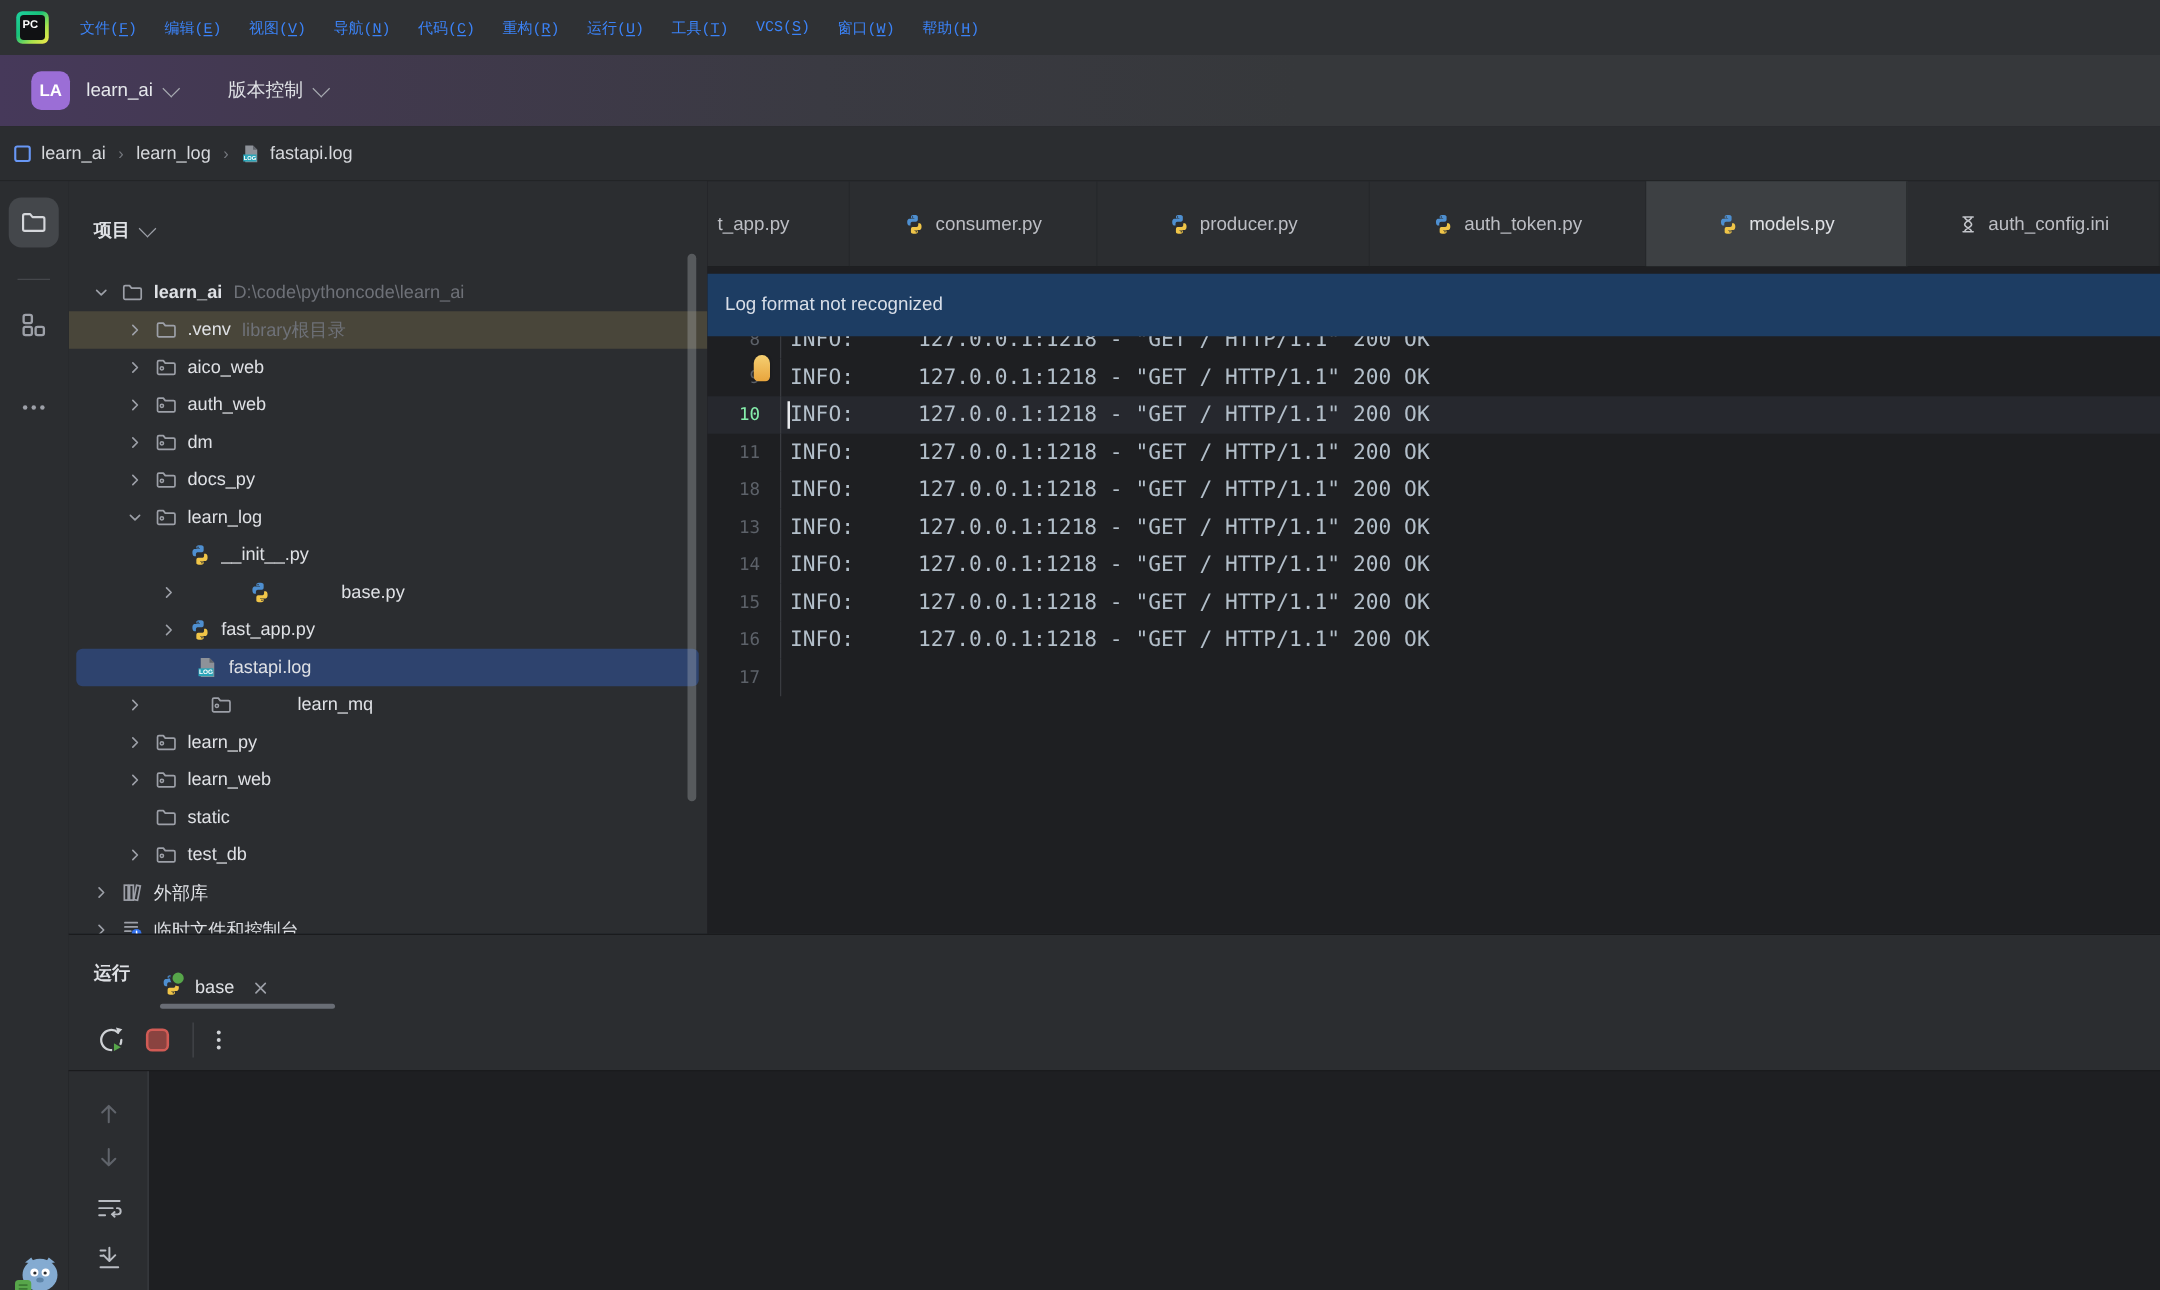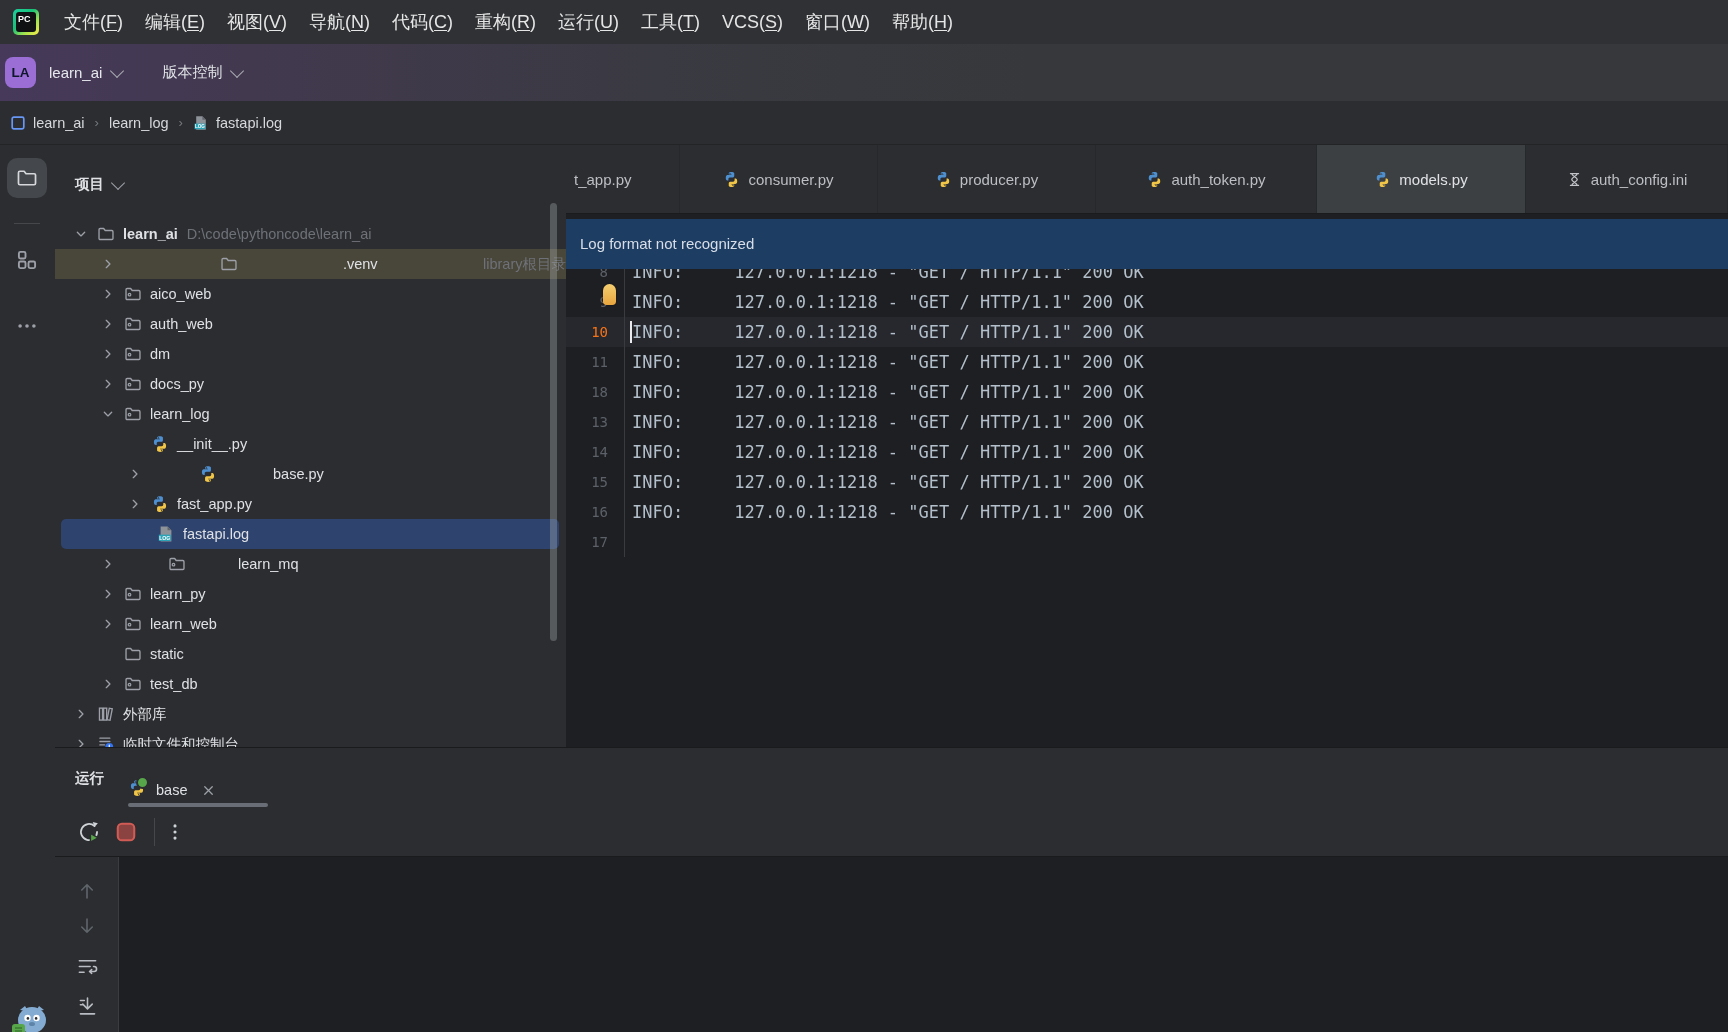--- a/index.html
+++ b/index.html
@@ -9,29 +9,29 @@
   .mono{font-family:"DejaVu Sans Mono",monospace;}
 
   
   #menubar{left:0;top:0;width:1728px;height:44px;background:#2f3134;border-bottom:1px solid #242628;display:flex;align-items:center;}
   #app-logo{width:26px;height:26px;margin:0 14px 0 13px;border-radius:5px;
     background:linear-gradient(135deg,#1fd0a0 0%,#18c27a 40%,#a8e34c 70%,#f7e94a 100%);
     position:relative;flex:0 0 auto;}
   #app-logo .inner{position:absolute;inset:3px;background:#101113;border-radius:3px;
     display:flex;align-items:flex-start;justify-content:flex-start;}
   #app-logo .pc{font-size:9px;font-weight:700;color:#fff;letter-spacing:0;padding:2px 0 0 2px;}
-  .menu-item{font-size:18px;color:#e5e5e5;padding:5px 11px;border-radius:6px;cursor:default;white-space:nowrap;}
+  .menu-item{font-size:12px;color:#3b82f6;padding:5px 11px;border-radius:6px;cursor:default;white-space:nowrap;font-family:Liberation Mono, monospace;}
   .menu-item u{text-underline-offset:2px;}
 
   
   #toolbar{left:0;top:44px;width:1728px;height:57px;
     background:linear-gradient(90deg,#46395a 0%,#42394f 14%,#3a3a42 38%,#36383b 60%,#36383b 100%);
     border-bottom:1px solid #27292c;display:flex;align-items:center;}
-  #proj-badge{width:31px;height:31px;margin-left:5px;border-radius:8px;background:#9b6ed6;
-    display:flex;align-items:center;justify-content:center;font-size:13.5px;font-weight:700;color:#0f172a;}
+  #proj-badge{width:31px;height:31px;margin-left:25px;border-radius:8px;background:#9b6ed6;
+    display:flex;align-items:center;justify-content:center;font-size:13.5px;font-weight:700;color:#ffffff;}
   #proj-name{margin-left:13px;font-size:15px;color:#e6e8ec;}
   .chev-down{width:9px;height:9px;border-right:1.6px solid #a7aab1;border-bottom:1.6px solid #a7aab1;
     transform:rotate(45deg);display:inline-block;margin:0 0 3px 10px;}
   #vcs-widget{margin-left:40px;font-size:15px;color:#dfe1e5;}
 
   
   #crumbbar{left:0;top:101px;width:1728px;height:44px;background:#2b2d30;border-bottom:1px solid #222426;
     display:flex;align-items:center;padding-left:10px;box-sizing:border-box;}
   .crumb{display:flex;align-items:center;font-size:14.5px;color:#d6d8dc;cursor:default;}
   .crumb .cicon{display:flex;align-items:center;margin-right:7px;}
@@ -71,21 +71,21 @@
   .etab .tabicon{display:flex;align-items:center;margin-right:8px;}
   #banner{position:absolute;left:0;top:74px;width:100%;height:50px;background:#1d3d63;
     font-size:15px;color:#d8dee8;line-height:50px;padding-left:14px;box-sizing:border-box;}
   #lines{position:absolute;left:0;top:124px;width:100%;}
   .crow{height:30px;display:flex;align-items:center;}
   .crow .lnum{width:58px;flex:0 0 58px;text-align:right;padding-right:16px;box-sizing:border-box;
     font-size:14px;color:#5c6169;}
   .crow .ltext{border-left:1px solid #393b40;padding-left:7px;height:100%;display:flex;align-items:center;
     font-size:17px;color:#b3bfca;white-space:pre;position:relative;}
   .crow.cur{background:#26282e;}
-  .crow.cur .lnum{color:#f97316;}
+  .crow.cur .lnum{color:#86efac;}
   .clipwrap{height:18px;overflow:hidden;}
   .clipwrap .crow{margin-top:-12px;}
   .caret{position:absolute;left:5px;top:4px;width:2px;height:22px;background:#e8eaed;}
   #bulb{position:absolute;left:37px;top:15px;width:13px;height:21px;border-radius:7px 7px 4px 4px;
     background:linear-gradient(#f5cf72,#e8a53d);box-shadow:0 0 2px rgba(0,0,0,.4);}
 
   
   #runpanel{left:55px;top:747px;width:1673px;height:285px;background:#2b2d30;border-top:1px solid #1a1b1d;}
   #run-header{position:absolute;left:0;top:0;width:100%;height:60px;}
   #run-title{position:absolute;left:20px;top:0;height:60px;display:flex;align-items:center;
@@ -224,21 +224,21 @@
             </svg>
           </span>
           <span class="ticon">
             <svg width="18" height="18" viewBox="0 0 16 16" xmlns="http://www.w3.org/2000/svg">
               <path d="M1.8 4.1c0-.55.45-1 1-1h3.1l1.4 1.8h5.9c.55 0 1 .45 1 1v6c0 .55-.45 1-1 1H2.8c-.55 0-1-.45-1-1z" fill="none" stroke="#9da0a8" stroke-width="1.2" stroke-linejoin="round"></path>
             </svg>
           </span>
           <span class="tlabel bold">learn_ai</span>
           <span class="thint">D:\code\pythoncode\learn_ai</span>
         </div>
-        <div class="trow hl-hov" style="padding-left: 45px; justify-content: space-between;">
+        <div class="trow hl-hov" style="padding-left: 45px;">
           <span class="chev">
             <svg width="14" height="14" viewBox="0 0 16 16" xmlns="http://www.w3.org/2000/svg">
               <path d="M6 3.8L10.2 8 6 12.2" fill="none" stroke="#9da0a8" stroke-width="1.5" stroke-linecap="round" stroke-linejoin="round"></path>
             </svg>
           </span>
           <span class="ticon">
             <svg width="18" height="18" viewBox="0 0 16 16" xmlns="http://www.w3.org/2000/svg">
               <path d="M1.8 4.1c0-.55.45-1 1-1h3.1l1.4 1.8h5.9c.55 0 1 .45 1 1v6c0 .55-.45 1-1 1H2.8c-.55 0-1-.45-1-1z" fill="none" stroke="#9da0a8" stroke-width="1.2" stroke-linejoin="round"></path>
             </svg>
           </span>

